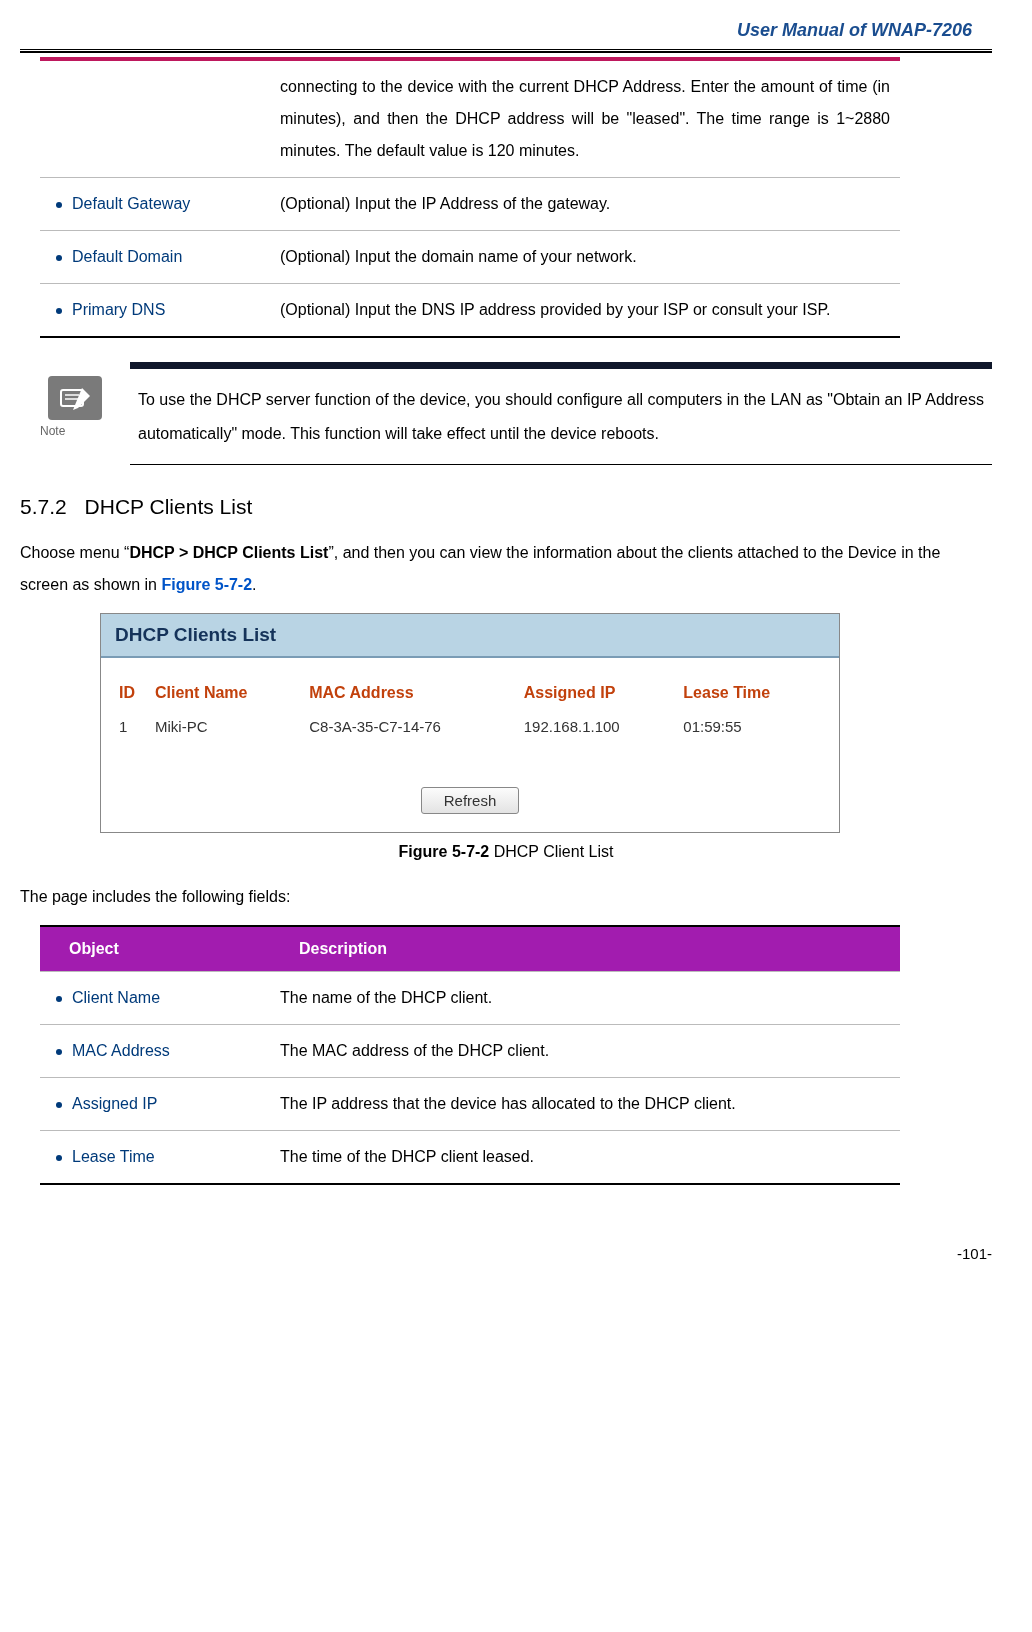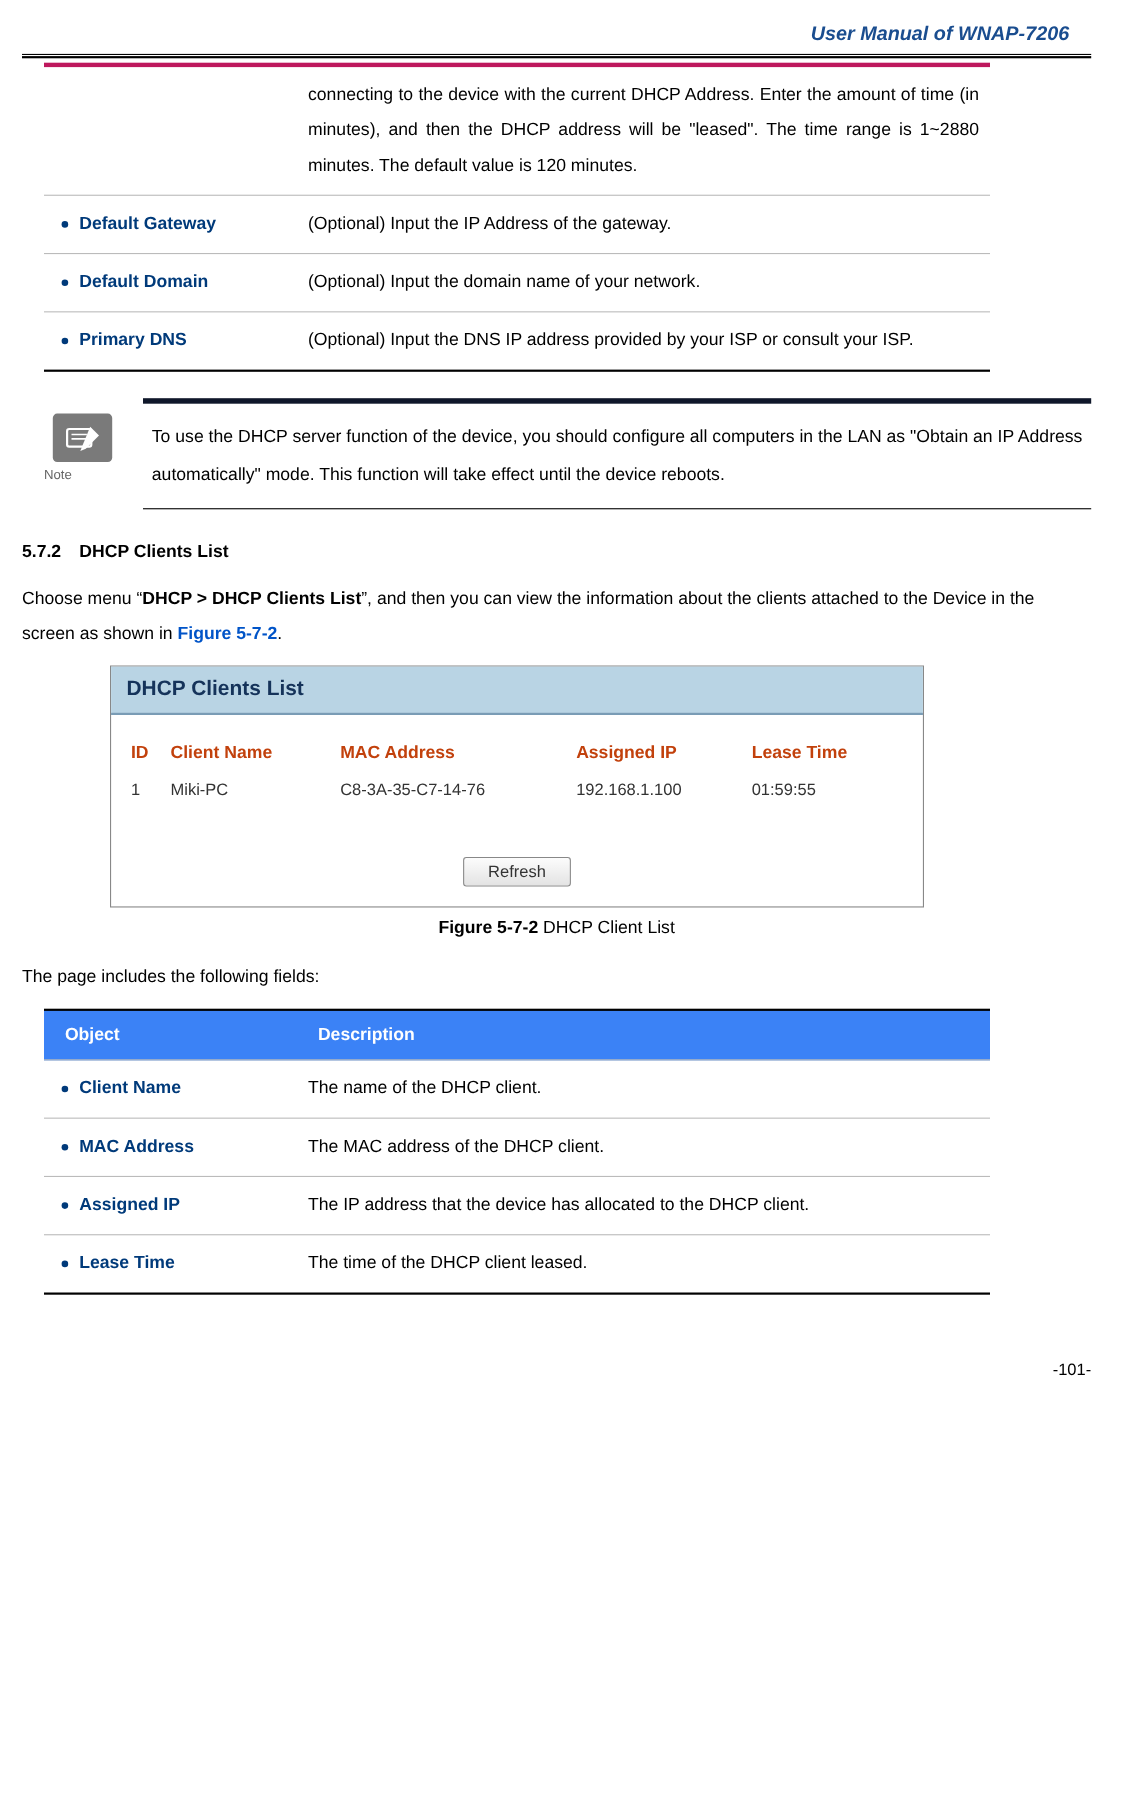--- a/index.html
+++ b/index.html
@@ -35,37 +35,37 @@
     .def-table td {
       padding: 10px 10px;
       vertical-align: top;
       line-height: 2.0;
       border-bottom: 1px solid #bbb;
       text-align: justify;
     }
     .def-table td.term {
       width: 230px;
       color: #003a7a;
-      font-weight: bold;
+      font-weight: normal;
       padding-left: 16px;
     }
     .def-table td.term .bullet {
       display: inline-block;
       width: 6px;
       height: 6px;
       background: #003a7a;
       border-radius: 50%;
       vertical-align: middle;
       margin-right: 10px;
     }
     .def-table thead td {
-      background: #3b82f6;
+      background: #a21caf;
       color: #fff;
       font-weight: bold;
-      padding: 6px 19px;
+      padding: 6px 29px;
     }
     .note-block {
       display: flex;
       margin: 24px 0 30px 20px;
       align-items: flex-start;
     }
     .note-icon-box {
       width: 70px;
       flex-shrink: 0;
       text-align: left;
@@ -82,29 +82,29 @@
       margin: 0 auto 4px auto;
     }
     .note-icon svg { display:block; }
     .note-label {
       font-size: 12px;
       color: #666;
     }
     .note-text-wrap {
       flex: 1;
       margin-left: 20px;
-      border-top: 5px solid #0f172a;
+      border-top: 7px solid #0f172a;
       border-bottom: 1px solid #000;
       padding: 14px 8px;
       line-height: 2.1;
       text-align: justify;
     }
     .section-heading {
-      font-size: 16px;
-      font-weight: bold;
+      font-size: 21px;
+      font-weight: normal;
       margin: 20px 0 18px 0;
     }
     .section-num { margin-right: 12px; }
     .body-para {
       line-height: 2.0;
       margin-bottom: 12px;
     }
     .bold { font-weight: bold; }
     .figlink { color: #0054c8; font-weight: bold; }
     .screenshot-box {

